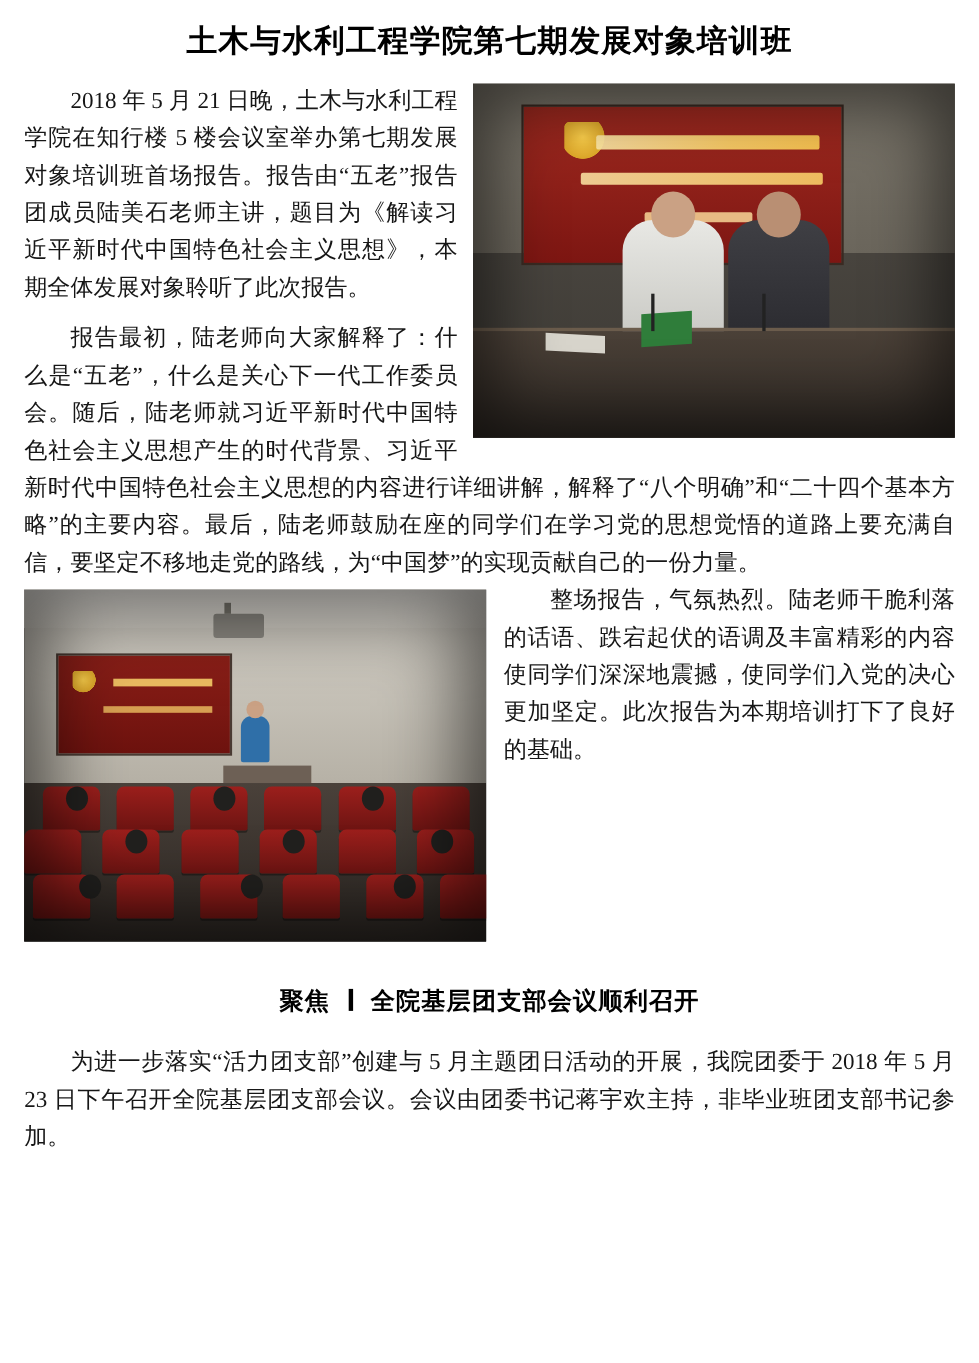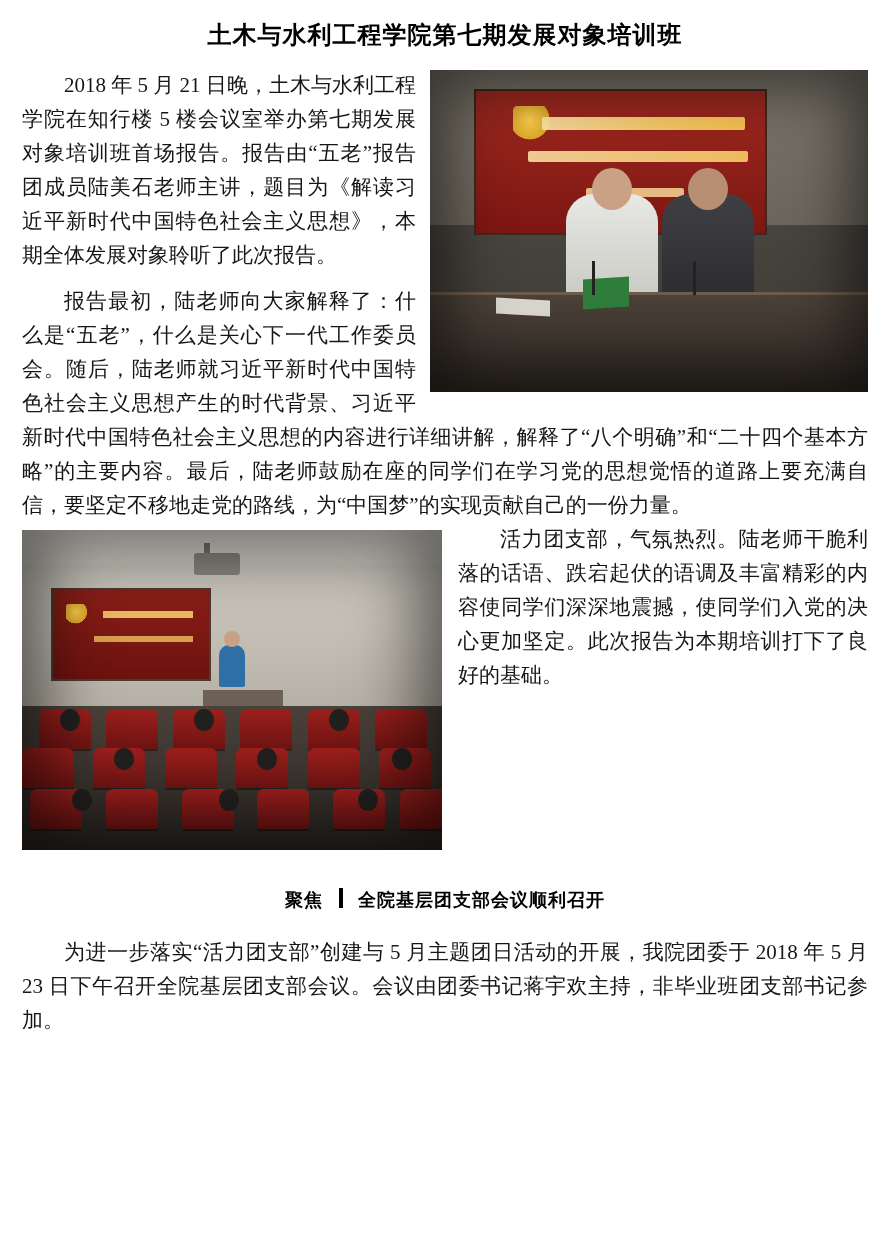--- a/index.html
+++ b/index.html
@@ -17,21 +17,21 @@
   .page {
     position: relative;
     width: 890px;
     height: 1239px;
     box-sizing: border-box;
     padding: 18px 22px 0 22px;
   }
   .title {
     text-align: center;
     font-weight: bold;
-    font-size: 24px;
+    font-size: 28px;
     line-height: 1.42;
     letter-spacing: 1px;
     margin: 0 0 16px 0;
     color: #000;
   }
   .title .line2 { display: block; }
 
   .article {
     font-size: 21px;
     line-height: 1.62;
@@ -61,21 +61,21 @@
     margin: 8px 16px 6px 0;
   }
   .para { margin: 0; }
   .para + .para { margin-top: 12px; }
 
   .clearfix::after { content: ""; display: block; clear: both; }
 
   .section-title {
     text-align: center;
     font-weight: bold;
-    font-size: 18px;
+    font-size: 22px;
     letter-spacing: 1px;
     margin: 30px 0 20px 0;
     color: #000;
   }
   .sep-bar {
     display: inline-block;
     width: 4px;
     height: 20px;
     background: #000;
     vertical-align: -2px;
@@ -300,21 +300,21 @@
           <div class="seat" style="left:56%;"></div>
         <div class="seat" style="left:74%;"></div>
           <div class="seat" style="left:90%;"></div>
         <div class="head-dot" style="left:12%; top:-14%;"></div>
         <div class="head-dot" style="left:47%; top:-14%;"></div>
         <div class="head-dot" style="left:80%; top:-14%;"></div>
       </div>
       <div class="p2-vig"></div>
     </div>
 
-    <p class="para indent">活力团支部，气氛热烈。陆老师干脆利落的话语、跌宕起伏的语调及丰富精彩的内容使同学们深深地震撼，使同学们入党的决心更加坚定。此次报告为本期培训打下了良好的基础。</p>
+    <p class="para indent">整场报告，气氛热烈。陆老师干脆利落的话语、跌宕起伏的语调及丰富精彩的内容使同学们深深地震撼，使同学们入党的决心更加坚定。此次报告为本期培训打下了良好的基础。</p>
 
     <div style="clear:both;"></div>
 
     <h2 class="section-title">
       <span>聚焦</span>
       <span class="sep-bar"></span>
       <span>全院基层团支部会议顺利召开</span>
     </h2>
 
     <p class="para indent">为进一步落实“活力团支部”创建与 5 月主题团日活动的开展，我院团委于 2018 年 5 月 23 日下午召开全院基层团支部会议。会议由团委书记蒋宇欢主持，非毕业班团支部书记参加。</p>

